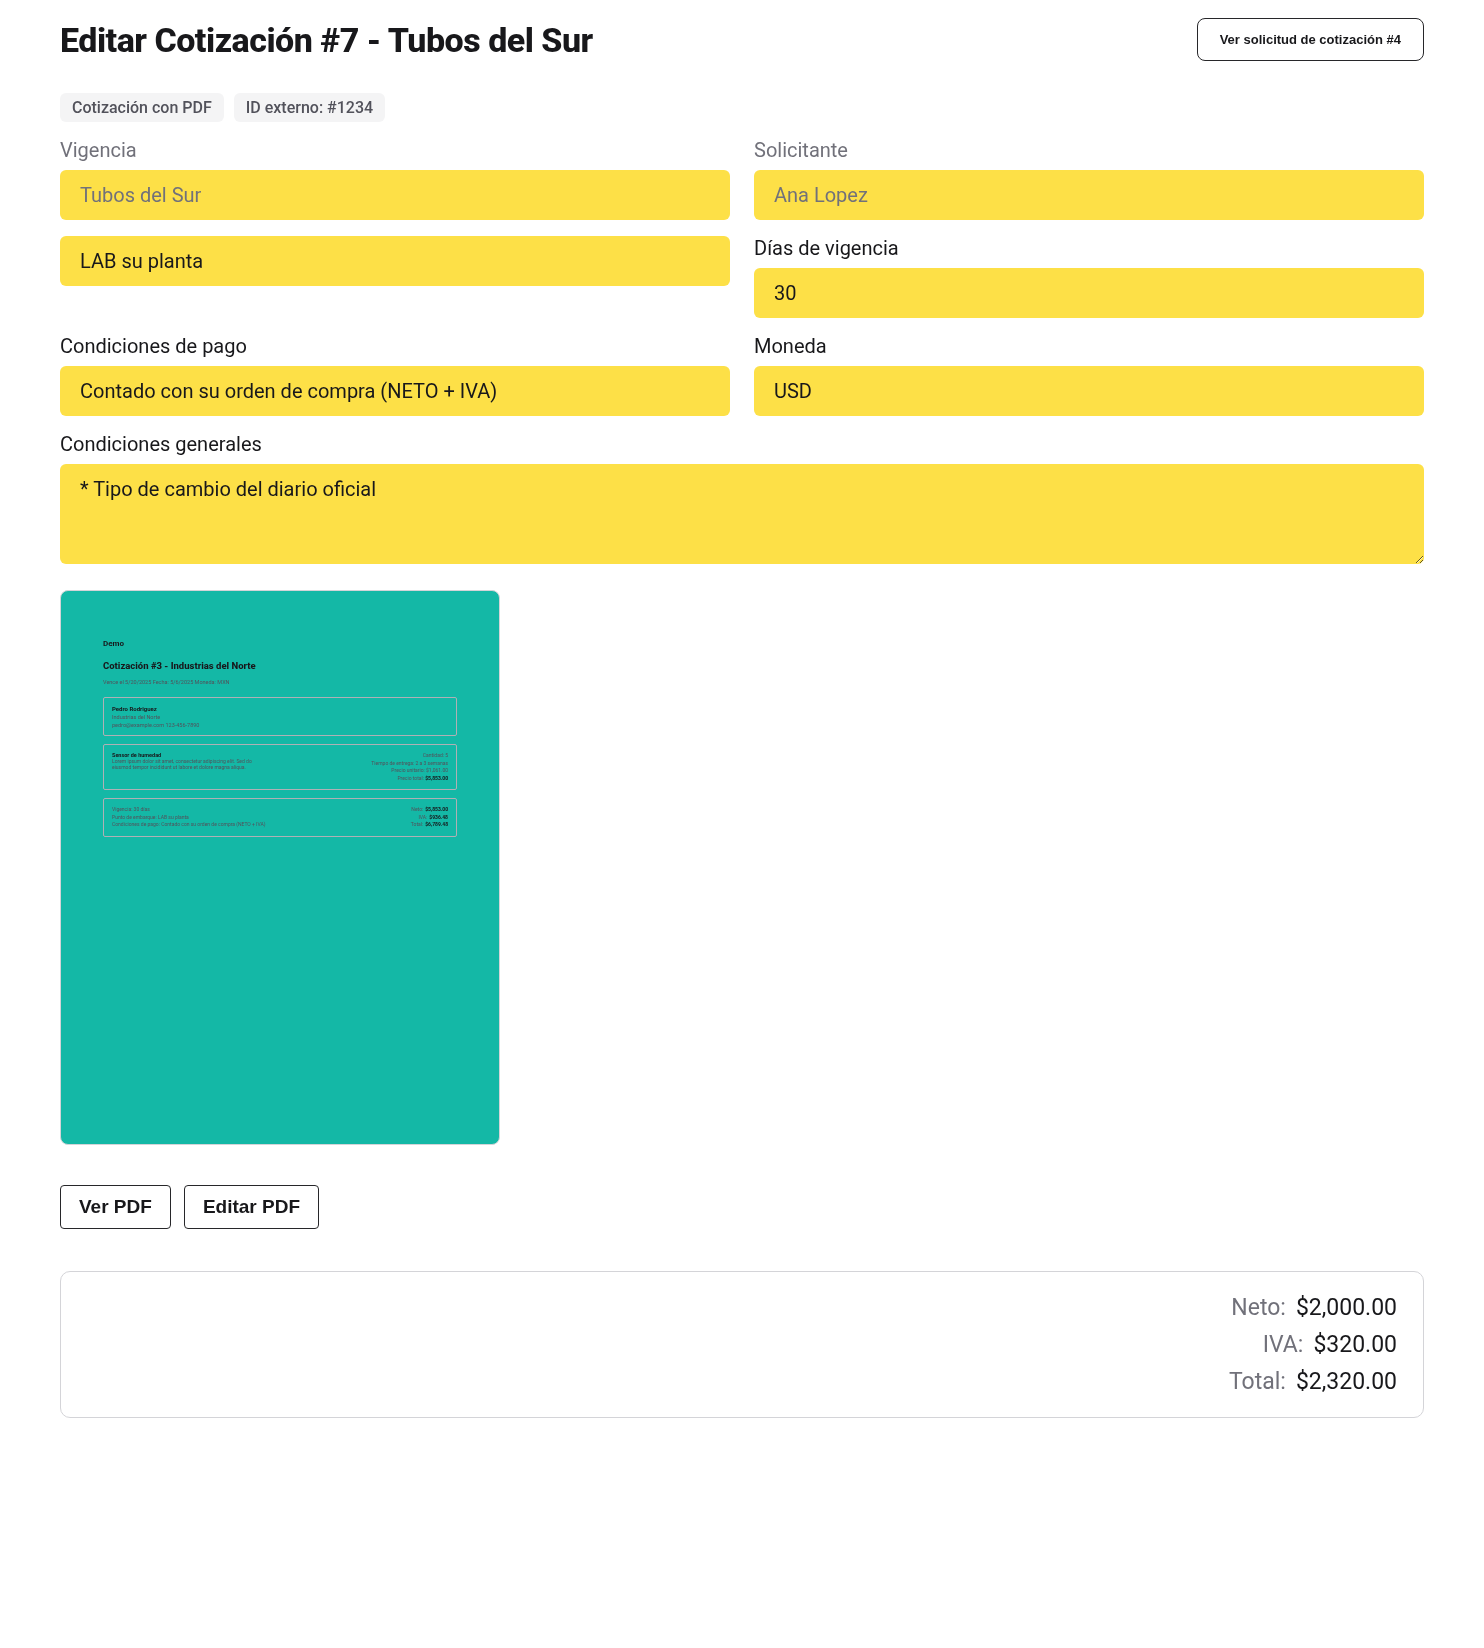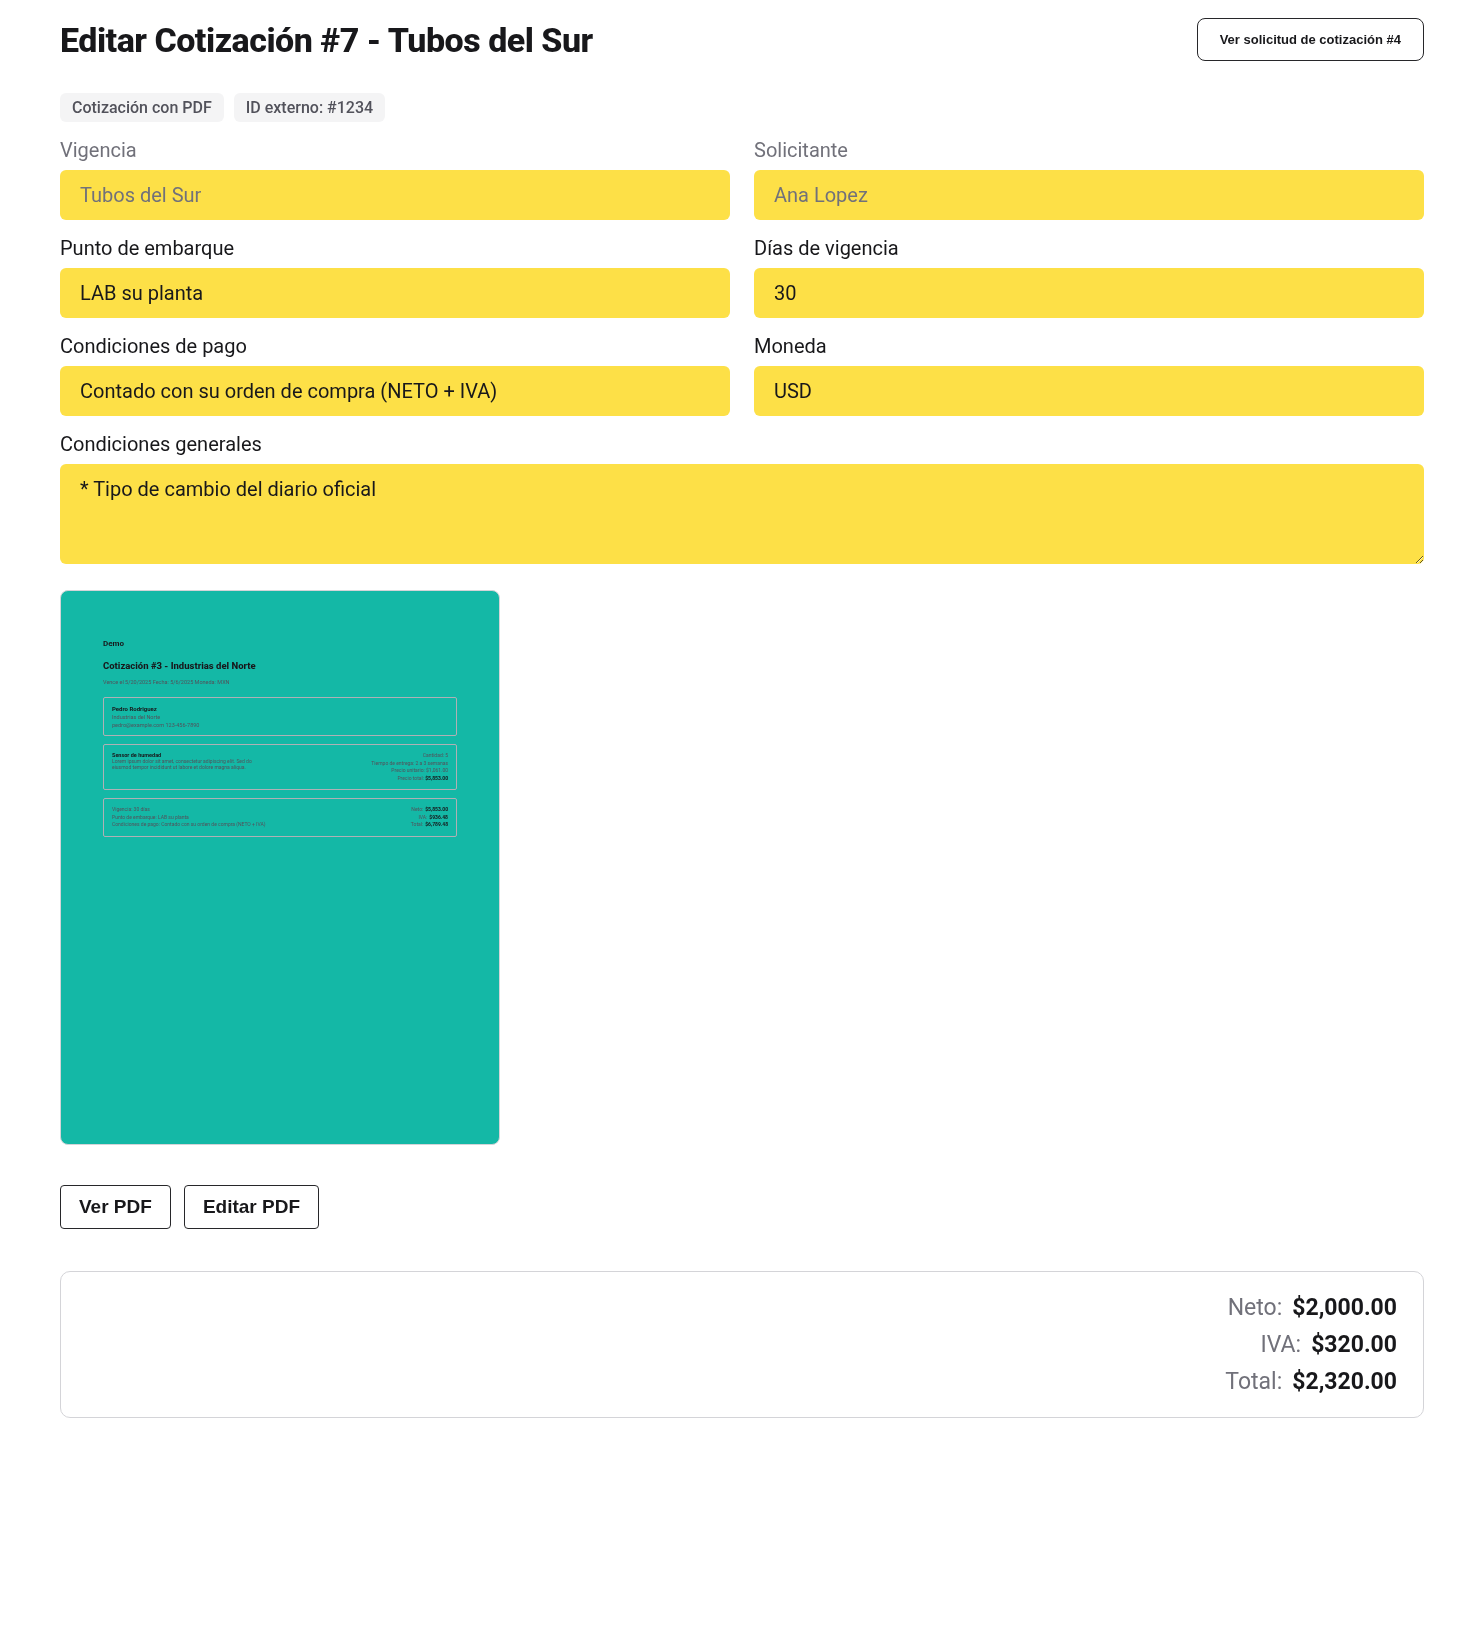--- a/index.html
+++ b/index.html
@@ -212,21 +212,21 @@
       display: flex;
       align-items: baseline;
       gap: 10px;
       font-size: 23px;
     }
     .totals-row .t-label {
       color: #71717a;
       font-weight: 400;
     }
     .totals-row .t-value {
-      font-weight: 700;
+      font-weight: 400;
       color: #18181b;
     }
   </style>
 </head>
 <body>
 
 <div class="container">
 
   <div class="header-row">
     <h1 class="page-title">Editar Cotización #7 - Tubos del Sur</h1>
@@ -244,21 +244,20 @@
       <label class="label muted">Vigencia</label>
       <input class="input disabled-look" disabled="" value="Tubos del Sur" style="">
     </div>
 
     <div class="form-group">
       <label class="label muted">Solicitante</label>
       <input class="input disabled-look" disabled="" value="Ana Lopez" style="">
     </div>
 
     <div class="form-group">
-      <label class="label">Punto de embarque</label>
       <input class="input" value="LAB su planta" style="">
     </div>
 
     <div class="form-group">
       <label class="label">Días de vigencia</label>
       <input class="input" value="30" style="">
     </div>
 
     <div class="form-group">
       <label class="label">Condiciones de pago</label>

